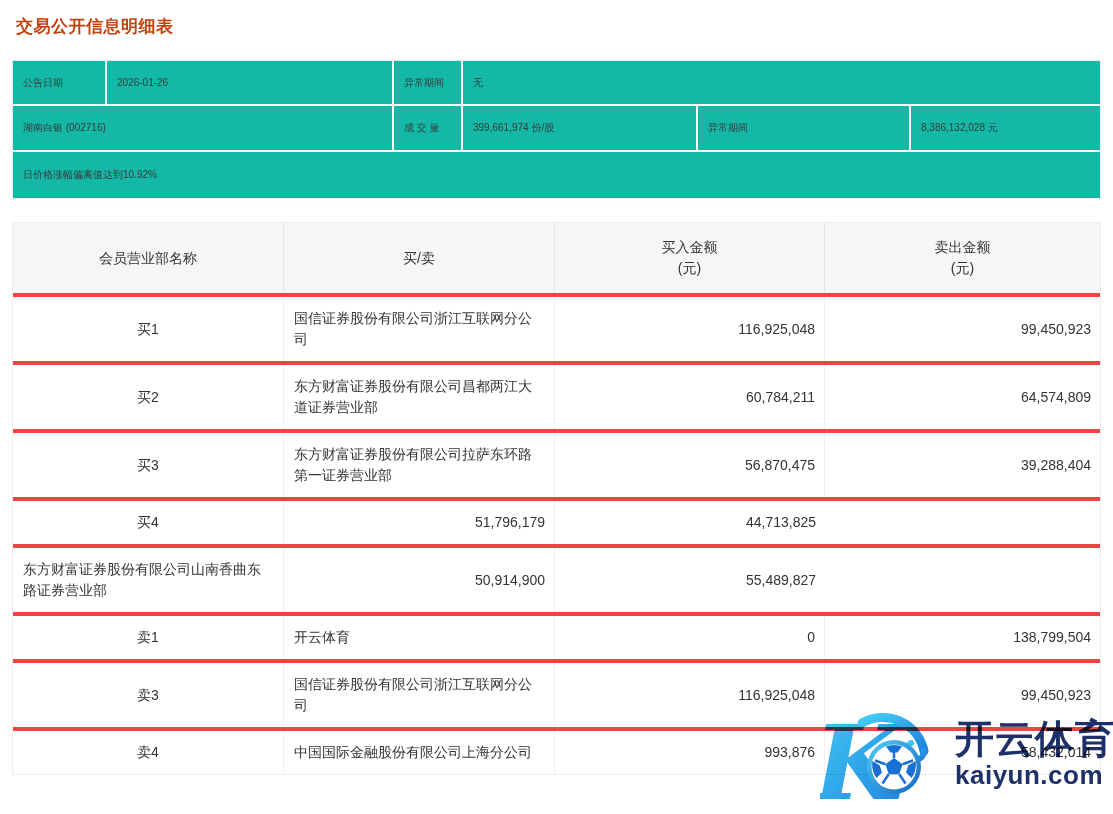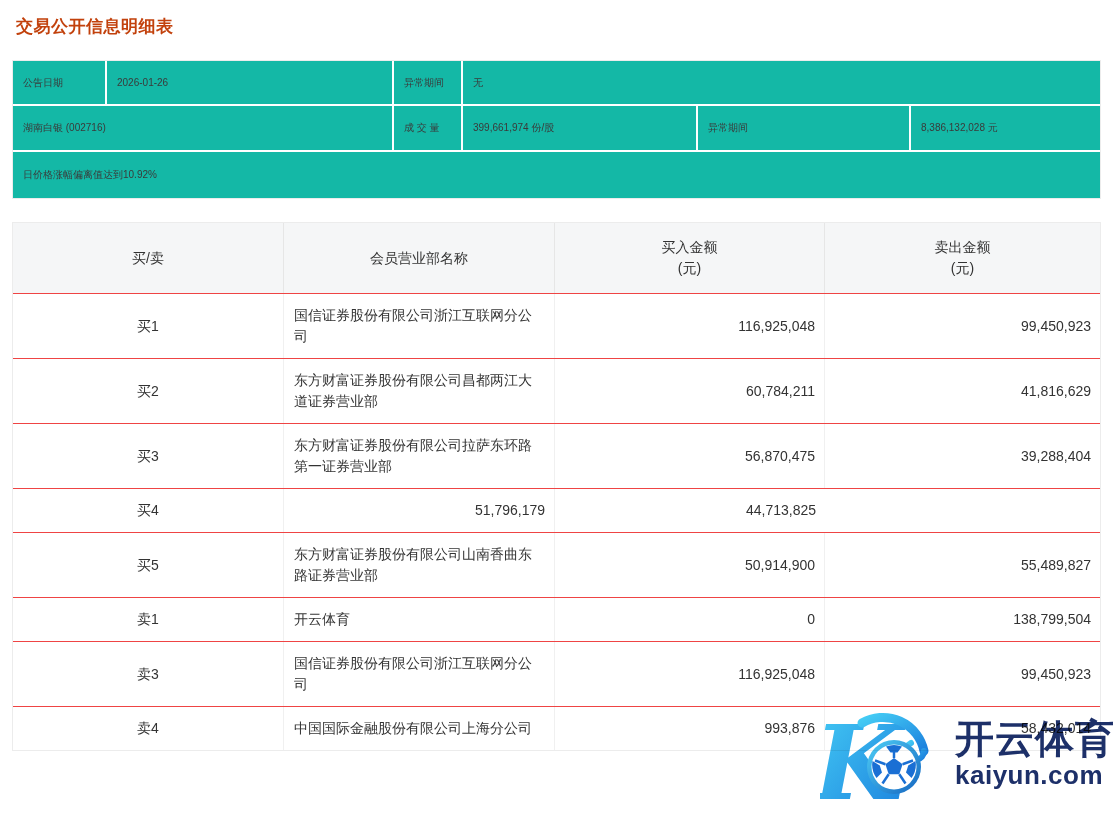--- a/index.html
+++ b/index.html
@@ -33,21 +33,21 @@
   .w-stock{width:381px;} .w-vol-label{width:69px;}
   .w-vol-val{width:235px;} .w-turn-label{width:213px;} .w-turn-val{flex:1;}
   .w-full{flex:1;}
   
   .trade-table{
     position:absolute;left:12px;top:222px;width:1089px;
     border:1px solid #ececec;box-sizing:border-box;background:#fff;
   }
   .t-row{
     display:grid;grid-template-columns:271px 271px 270px 275px;
-    border-top:1px solid #ef4444;
+    border-top:4px solid #ef4444;
   }
   .t-header{border-top:none;background:#f5f6f7;height:70px;}
   .t-header .t-cell{border-right:1px solid #e6e6e6;}
   .t-cell{
     display:flex;align-items:center;justify-content:center;
     font-size:14px;color:#333;box-sizing:border-box;
     border-right:1px solid #f0f0f0;line-height:21px;
   }
   .t-cell:last-child{border-right:none;}
   .t-cell.head-col{flex-direction:column;justify-content:center;text-align:center;}
@@ -93,22 +93,22 @@
     <div class="info-cell r2 w-turn-label">异常期间</div>
     <div class="info-cell r2 w-turn-val">8,386,132,028 元</div>
   </div>
   <div class="info-row">
     <div class="info-cell r3 w-full">日价格涨幅偏离值达到10.92%</div>
   </div>
 </div>
 
 <div class="trade-table">
   <div class="t-row t-header">
+    <div class="t-cell head-col">会员营业部名称</div>
     <div class="t-cell head-col">买/卖</div>
-    <div class="t-cell head-col">会员营业部名称</div>
     <div class="t-cell head-col">
       <span>买入金额</span>
       <span>(元)</span>
     </div>
     <div class="t-cell head-col">
       <span>卖出金额</span>
       <span>(元)</span>
     </div>
   </div>
   <div id="table-body">
@@ -116,38 +116,37 @@
     <div class="t-cell cell-side">买1</div>
     <div class="t-cell cell-branch">国信证券股份有限公司浙江互联网分公司</div>
     <div class="t-cell cell-amount">116,925,048</div>
     <div class="t-cell cell-amount">99,450,923</div>
   </div>
 
   <div class="t-row">
     <div class="t-cell cell-side">买2</div>
     <div class="t-cell cell-branch">东方财富证券股份有限公司昌都两江大道证券营业部</div>
     <div class="t-cell cell-amount">60,784,211</div>
-    <div class="t-cell cell-amount">41,816,629</div>
+    <div class="t-cell cell-amount">64,574,809</div>
   </div>
 
   <div class="t-row">
     <div class="t-cell cell-side">买3</div>
     <div class="t-cell cell-branch">东方财富证券股份有限公司拉萨东环路第一证券营业部</div>
     <div class="t-cell cell-amount">56,870,475</div>
     <div class="t-cell cell-amount">39,288,404</div>
   </div>
 
   <div class="t-row">
     <div class="t-cell cell-side">买4</div>
     <div class="t-cell cell-amount">51,796,179</div>
     <div class="t-cell cell-amount">44,713,825</div>
   </div>
 
   <div class="t-row">
-    <div class="t-cell cell-side">买5</div>
     <div class="t-cell cell-branch">东方财富证券股份有限公司山南香曲东路证券营业部</div>
     <div class="t-cell cell-amount">50,914,900</div>
     <div class="t-cell cell-amount">55,489,827</div>
   </div>
 
   <div class="t-row">
     <div class="t-cell cell-side">卖1</div>
     <div class="t-cell cell-branch">开云体育</div>
     <div class="t-cell cell-amount">0</div>
     <div class="t-cell cell-amount">138,799,504</div>

